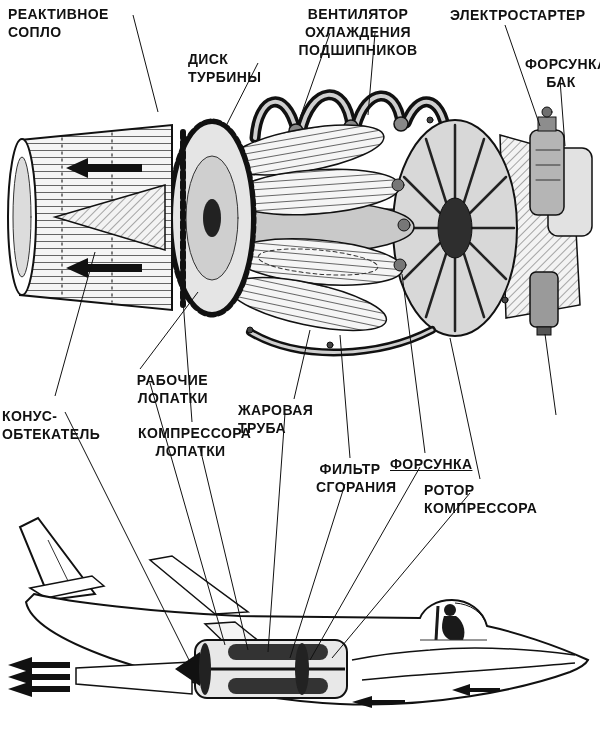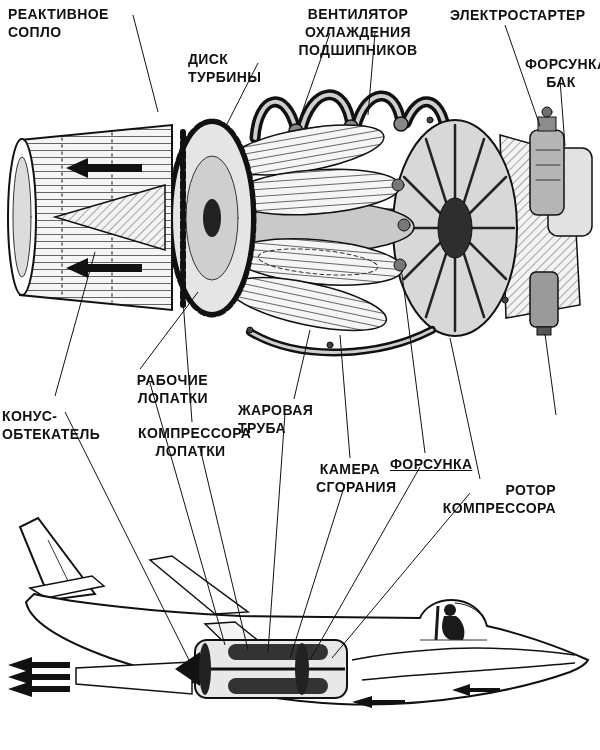--- a/index.html
+++ b/index.html
@@ -208,17 +208,17 @@
 
   <div class="lbl" style="left:8px;   top:5px;   width:140px; text-align:left;">РЕАКТИВНОЕ СОПЛО</div>
   <div class="lbl" style="left:188px; top:50px;  width:110px; text-align:left;">ДИСК ТУРБИНЫ</div>
   <div class="lbl" style="left:278px; top:5px;  width:160px; text-align:center;">ВЕНТИЛЯТОР ОХЛАЖДЕНИЯ ПОДШИПНИКОВ</div>
   <div class="lbl" style="left:450px; top:6px; width:115px; text-align:center;">ЭЛЕКТРОСТАРТЕР</div>
   <div class="lbl" style="left:525px; top:55px; width:72px;  text-align:center;">ФОРСУНКА БАК</div>
   <div class="lbl" style="left:2px;   top:399px; width:126px; text-align:left;margin-top:8px;">КОНУС-ОБТЕКАТЕЛЬ</div>
   <div class="lbl" style="left:68px;  top:371px; width:140px; text-align:right;">РАБОЧИЕ ЛОПАТКИ</div>
   <div class="lbl" style="left:138px; top:424px; width:105px; text-align:center;">КОМПРЕССОРА ЛОПАТКИ</div>
   <div class="lbl" style="left:238px; top:401px; width:112px; ">ЖАРОВАЯ ТРУБА</div>
-  <div class="lbl" style="left:316px; top:460px; width:68px;  text-align:center;">КАМЕРА СГОРАНИЯ</div>
+  <div class="lbl" style="left:316px; top:460px; width:68px;  text-align:center;">ФИЛЬТР СГОРАНИЯ</div>
   <div class="lbl" style="left:390px; top:455px; width:70px;  text-align:center;text-decoration:underline;">ФОРСУНКА</div>
-  <div class="lbl" style="left:424px; top:481px; width:132px; text-align:right;">РОТОР КОМПРЕССОРА</div>
+  <div class="lbl" style="left:424px; top:481px; width:132px; text-align:left;">РОТОР КОМПРЕССОРА</div>
 
 </div>
 
 </body></html>

